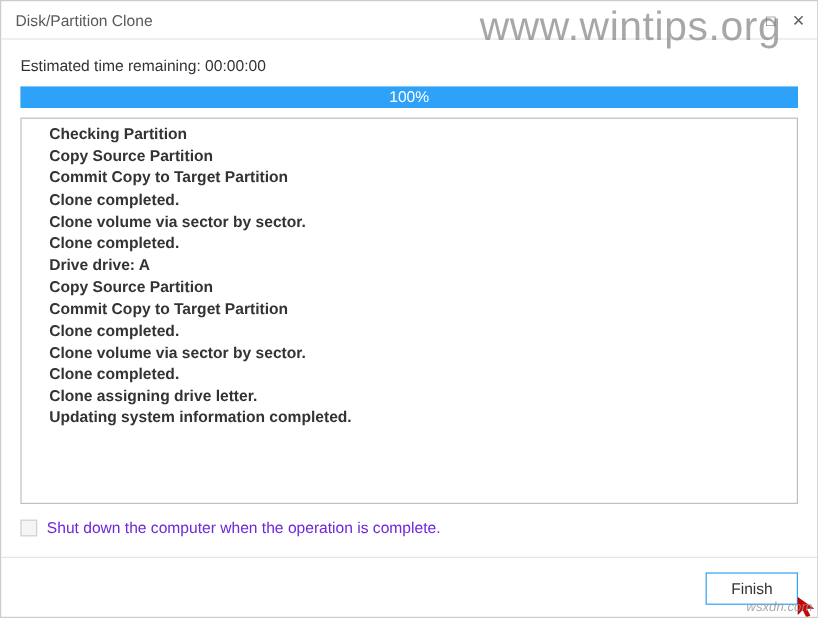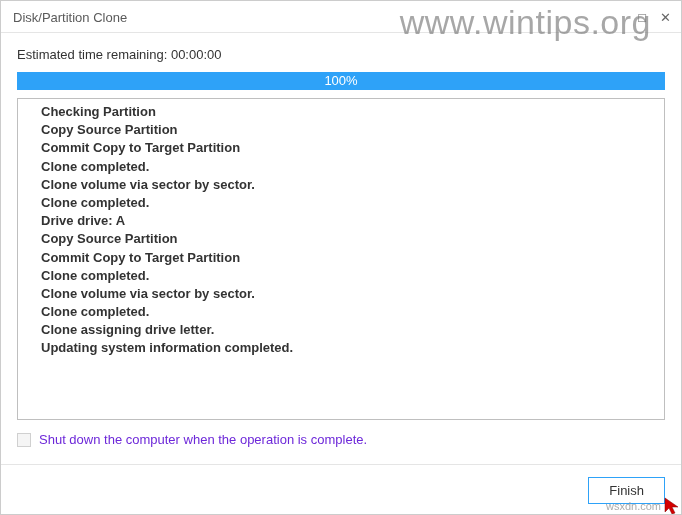--- a/index.html
+++ b/index.html
@@ -29,24 +29,25 @@
       position: absolute;
       top: 2px; right: 30px;
       font-size: 34px;
       color: rgba(120,120,120,0.65);
       font-family: Liberation Sans, sans-serif;
       letter-spacing: 0.5px;
       pointer-events: none;
     }
     .watermark2 {
       position: absolute;
-      bottom: 2px; right: 20px;
+      bottom: 2px; right: 4px;
       font-size: 11px;
       color: rgba(150,150,150,0.8);
       pointer-events: none;
+      font-style: italic;
     }
     .content { padding: 14px 16px 0 16px; }
     .times-row {
       display: flex;
       color: #333;
       font-size: 13px;
       margin-bottom: 10px;
     }
     .progress-bar {
       height: 18px;

